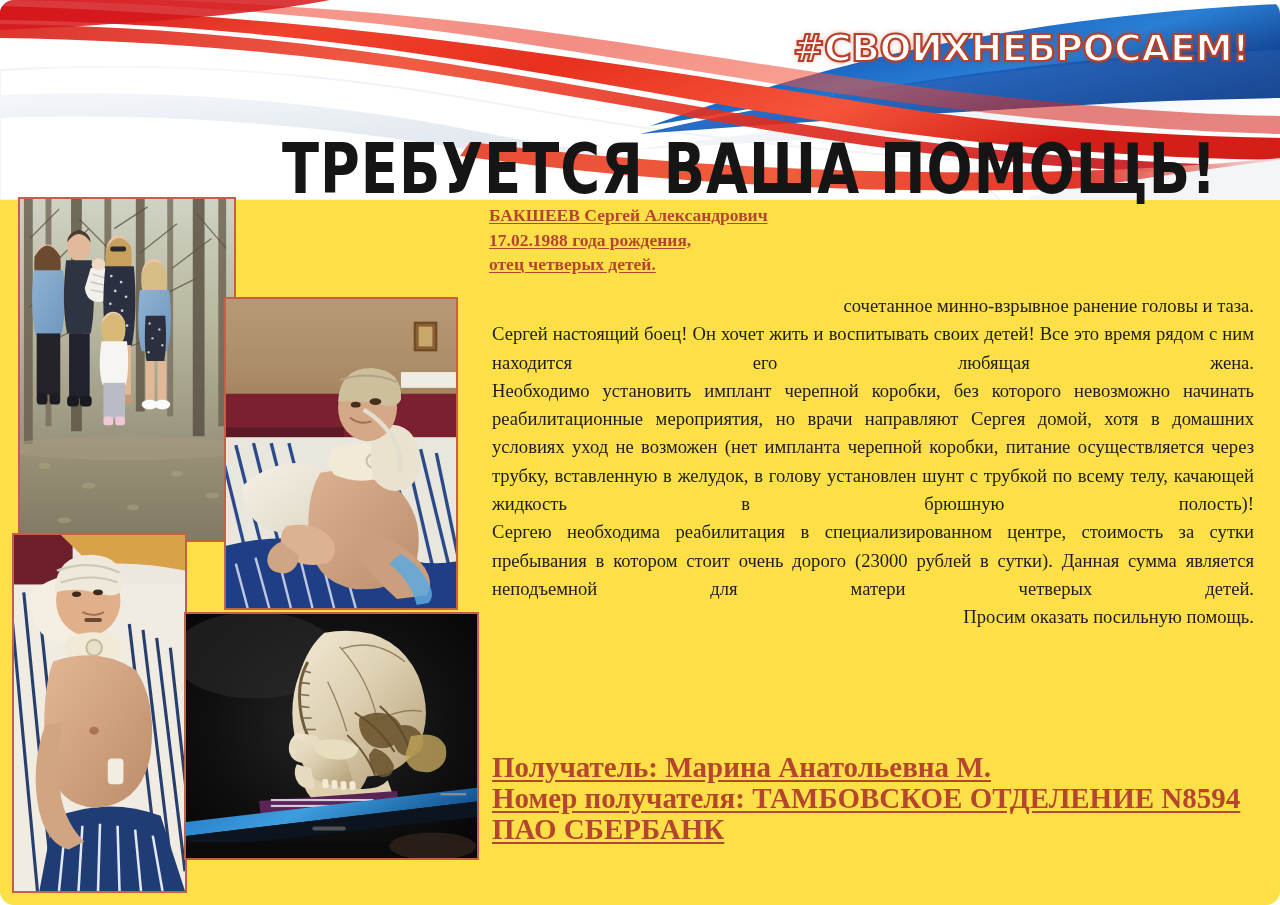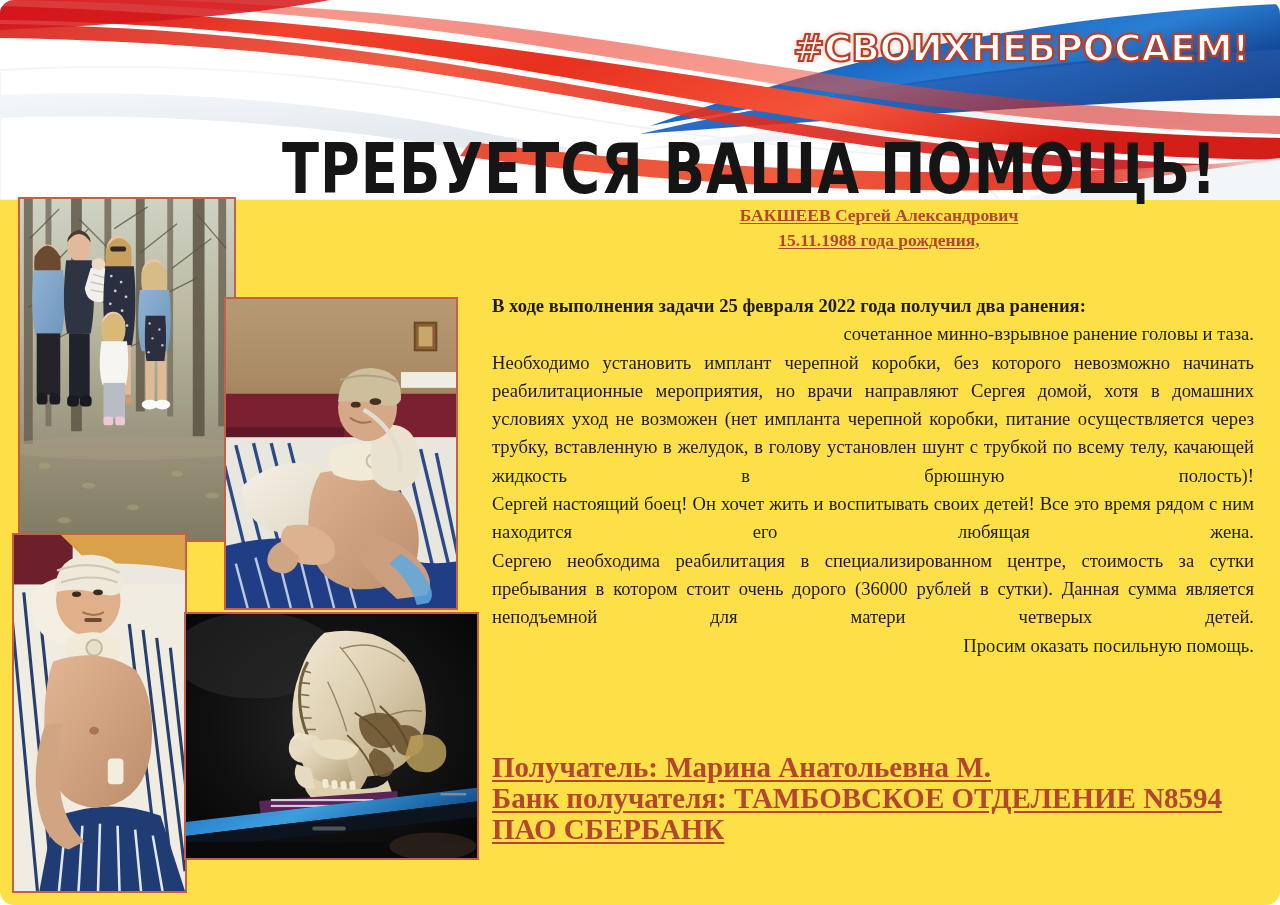--- a/index.html
+++ b/index.html
@@ -47,21 +47,20 @@
     color:#151515;
     letter-spacing:1px;
     white-space:nowrap;
     transform:scaleY(1.25) scaleX(0.97);
     transform-origin:left top;
   }
 
   
   .subject{
     position:absolute; left:489px; top:203px; width:780px;
-    text-align:center;
     color:#b5452f;
     font-family:"Liberation Serif", serif;
     font-weight:bold;
     font-size:17.5px;
     line-height:24.5px;
   }
   .subject span{ text-decoration:underline; text-underline-offset:2px; display:inline-block; }
 
   
   .body-text{
@@ -185,35 +184,35 @@
       <path d="M1030,196 C1120,182 1210,168 1280,160 L1280,200 L1030,200 Z" fill="#f3f6f9"></path>
     </svg>
 
     <div class="hashtag">#СВОИХНЕБРОСАЕМ!</div>
   </div>
 
   <div class="main-title">ТРЕБУЕТСЯ  ВАША  ПОМОЩЬ!</div>
 
   <div class="subject">
     <div><span>БАКШЕЕВ Сергей Александрович</span></div>
-    <div><span>15.11.1988 года рождения,</span></div>
+    <div><span>17.02.1988 года рождения,</span></div>
+    <div><span>отец четверых детей.</span></div>
   </div>
 
   <div class="body-text">
-    <p class="lead-line"><span class="b">В ходе выполнения задачи 25 февраля 2022 года получил два ранения</span><span class="b">:</span></p>
     <p class="nojst">сочетанное минно-взрывное ранение головы и таза.</p>
+    <p class="jst">Сергей настоящий боец! Он хочет жить и воспитывать своих детей! Все это время рядом с ним находится его любящая жена.</p>
     <p class="jst">Необходимо установить имплант черепной коробки, без которого невозможно начинать реабилитационные мероприятия, но врачи направляют Сергея домой, хотя в домашних условиях уход не возможен (нет импланта черепной коробки, питание осуществляется через трубку, вставленную в желудок, в голову установлен шунт с трубкой по всему телу, качающей жидкость в брюшную полость)!</p>
-    <p class="jst">Сергей настоящий боец! Он хочет жить и воспитывать своих детей! Все это время рядом с ним находится его любящая жена.</p>
-    <p class="jst">Сергею необходима реабилитация в специализированном центре, стоимость за сутки пребывания в котором стоит очень дорого (36000 рублей в сутки). Данная сумма является неподъемной для матери четверых детей.</p>
+    <p class="jst">Сергею необходима реабилитация в специализированном центре, стоимость за сутки пребывания в котором стоит очень дорого (23000 рублей в сутки). Данная сумма является неподъемной для матери четверых детей.</p>
     <p class="nojst">Просим оказать посильную помощь.</p>
   </div>
 
   <div class="payment">
     <div><span class="ln">Получатель: Марина Анатольевна М.</span></div>
-    <div><span class="ln">Банк получателя: ТАМБОВСКОЕ ОТДЕЛЕНИЕ N8594 ПАО СБЕРБАНК</span></div>
+    <div><span class="ln">Номер получателя: ТАМБОВСКОЕ ОТДЕЛЕНИЕ N8594 ПАО СБЕРБАНК</span></div>
   </div>
 
   <div class="photo ph-family">
     <div class="inner">
       <svg viewBox="0 0 218 345" preserveAspectRatio="none">
         <defs>
           <linearGradient id="forestBg" x1="0" y1="0" x2="0" y2="1">
             <stop offset="0" stop-color="#cfd3c4"></stop>
             <stop offset="0.35" stop-color="#b9b8a0"></stop>
             <stop offset="0.72" stop-color="#98937c"></stop>

